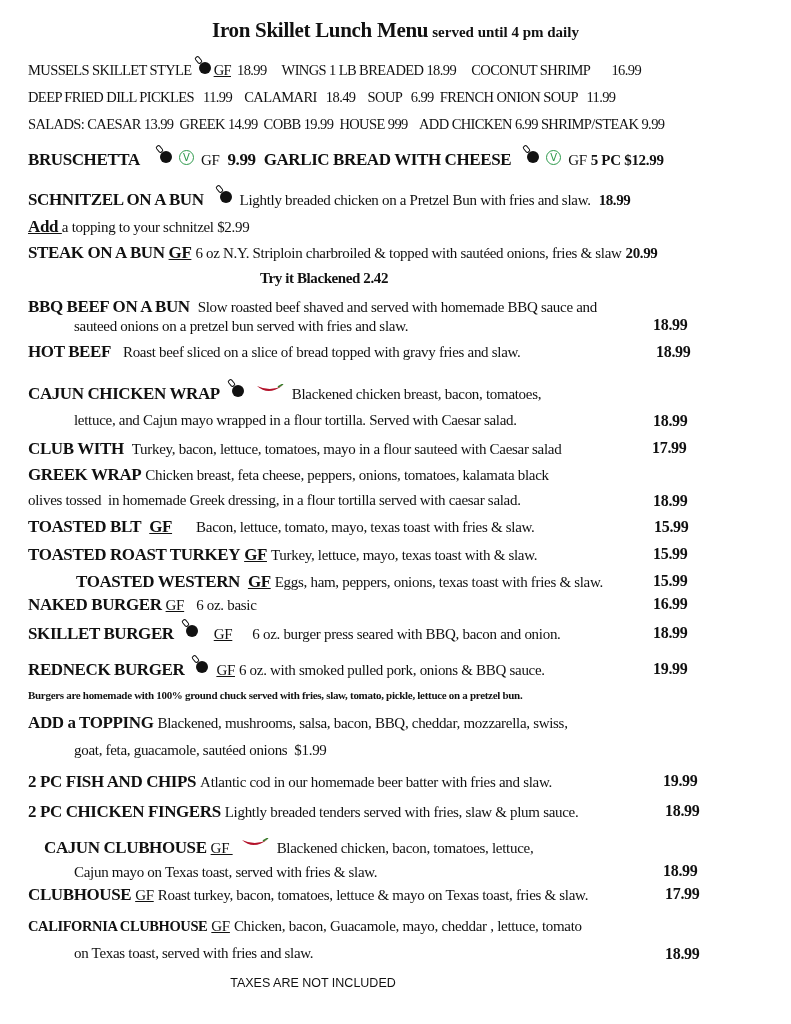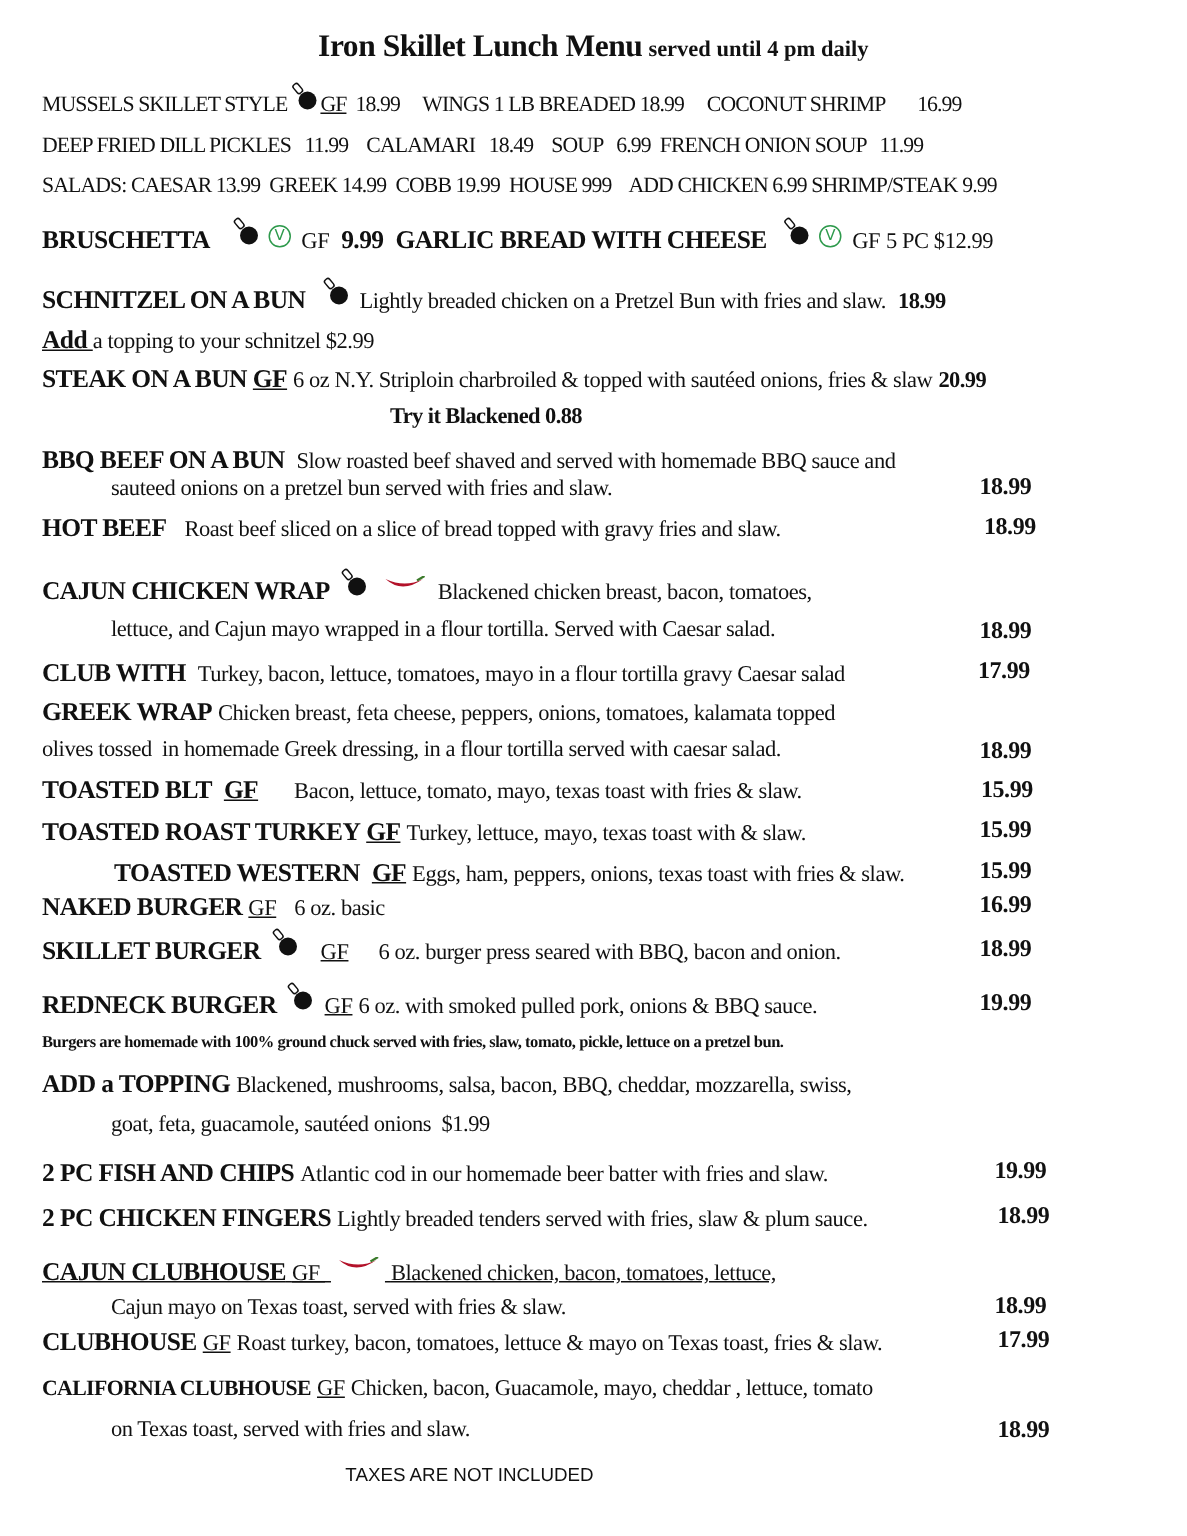--- a/index.html
+++ b/index.html
@@ -4,21 +4,21 @@
 <style>
   html, body { margin: 0; padding: 0; background: #ffffff; }
   body { width: 791px; height: 1024px; position: relative; overflow: hidden;
          font-family: "Liberation Serif", "DejaVu Serif", serif; color: #111; }
   .abs { position: absolute; white-space: nowrap; }
   .title { left: 0; width: 791px; top: 18px; text-align: center; }
   .title .main { font-size: 21px; font-weight: bold; letter-spacing: -0.3px; }
   .title .sub { font-size: 15px; font-weight: bold; }
   .cond { font-size: 14.5px; letter-spacing: -0.6px; transform-origin: left top; }
   .cond span { margin-right: 0; }
-  .b { font-weight: normal; }
+  .b { font-weight: bold; }
   .u { text-decoration: underline; }
   .name { font-weight: bold; font-size: 17px; letter-spacing: -0.4px; }
   .desc { font-size: 15px; letter-spacing: -0.3px; }
   .price { font-weight: bold; font-size: 16px; position: absolute; letter-spacing: -0.3px; }
   .skillet { display: inline-block; width: 12px; height: 12px; border-radius: 50%;
              background: #111; position: relative; vertical-align: middle; margin: 0 4px; top: -4px; }
   .skillet::before { content: ""; position: absolute; width: 3px; height: 6px;
              border: 1px solid #111; border-radius: 2px; left: -3px; top: -6px; transform: rotate(-40deg); }
   .veg { display: inline-block; width: 13px; height: 13px; border: 1.5px solid #2e9a4c; border-radius: 50%;
          color: #2e9a4c; font-size: 10px; line-height: 13px; text-align: center; vertical-align: middle;
@@ -69,21 +69,21 @@
 <div class="abs" style="left:28px; top:217px;">
   <span class="name u">Add </span><span class="desc">a topping to your schnitzel $2.99</span>
 </div>
 
 <div class="abs" style="left:28px; top:243px;">
   <span class="name">STEAK ON A BUN</span>
   <span class="name u">GF</span>
   <span class="desc">6 oz N.Y. Striploin charbroiled &amp; topped with sautéed onions, fries &amp; slaw</span>
   <span class="name" style="font-size:15px">20.99</span>
 </div>
-<div class="abs name" style="left:260px; top:270px; font-size:15px;">Try it Blackened 0.88</div>
+<div class="abs name" style="left:260px; top:270px; font-size:15px;">Try it Blackened 2.42</div>
 
 <div class="abs" style="left:28px; top:297px;text-align:right;">
   <span class="name">BBQ BEEF ON A BUN</span>&nbsp;
   <span class="desc">Slow roasted beef shaved and served with homemade BBQ sauce and</span>
 </div>
 <div class="abs desc" style="left:74px; top:318px;">sauteed onions on a pretzel bun served with fries and slaw.</div>
 <div class="price" style="left:653px; top:316px;">18.99</div>
 
 <div class="abs" style="left:28px; top:342px;">
   <span class="name">HOT BEEF</span>&nbsp;&nbsp;
@@ -98,27 +98,27 @@
         <path d="M1 2 Q12 12 26 2 Q14 8 1 2Z" fill="#b3122a"></path>
         <path d="M22 3 L27 0" stroke="#3a7a2a" stroke-width="1.5"></path>
       </svg></span>
   <span class="desc">Blackened chicken breast, bacon, tomatoes,</span>
 </div>
 <div class="abs desc" style="left:74px; top:412px;">lettuce, and Cajun mayo wrapped in a flour tortilla. Served with Caesar salad.</div>
 <div class="price" style="left:653px; top:412px;">18.99</div>
 
 <div class="abs" style="left:28px; top:439px;">
   <span class="name">CLUB WITH</span>&nbsp;
-  <span class="desc">Turkey, bacon, lettuce, tomatoes, mayo in a flour tortilla gravy Caesar salad</span>
+  <span class="desc">Turkey, bacon, lettuce, tomatoes, mayo in a flour sauteed with Caesar salad</span>
 </div>
 <div class="price" style="left:652px; top:439px;">17.99</div>
 
 <div class="abs" style="left:28px; top:465px;">
   <span class="name">GREEK WRAP</span>
-  <span class="desc">Chicken breast, feta cheese, peppers, onions, tomatoes, kalamata topped</span>
+  <span class="desc">Chicken breast, feta cheese, peppers, onions, tomatoes, kalamata black</span>
 </div>
 <div class="abs desc" style="left:28px; top:492px; white-space:pre;">olives tossed  in homemade Greek dressing, in a flour tortilla served with caesar salad.</div>
 <div class="price" style="left:653px; top:492px;">18.99</div>
 
 <div class="abs" style="left:28px; top:517px;">
   <span class="name">TOASTED BLT</span>&nbsp;
   <span class="name u">GF</span>&nbsp;&nbsp;&nbsp;&nbsp;&nbsp;
   <span class="desc">Bacon, lettuce, tomato, mayo, texas toast with fries &amp; slaw.</span>
 </div>
 <div class="price" style="left:654px; top:518px;">15.99</div>
@@ -173,21 +173,21 @@
   <span class="desc">Atlantic cod in our homemade beer batter with fries and slaw.</span>
 </div>
 <div class="price" style="left:663px; top:772px;">19.99</div>
 
 <div class="abs" style="left:28px; top:802px;">
   <span class="name">2 PC CHICKEN FINGERS</span>
   <span class="desc">Lightly breaded tenders served with fries, slaw &amp; plum sauce.</span>
 </div>
 <div class="price" style="left:665px; top:802px;">18.99</div>
 
-<div class="abs" style="left:28px; top:838px;text-decoration:underline;">
+<div class="abs" style="left:44px; top:838px;">
   <span class="name">CAJUN CLUBHOUSE</span>
   <span class="desc u" style="white-space:pre">GF </span>
   <span class="pepper"><svg width="28" height="12" viewBox="0 0 28 12">
         <path d="M1 2 Q12 12 26 2 Q14 8 1 2Z" fill="#b3122a"></path>
         <path d="M22 3 L27 0" stroke="#3a7a2a" stroke-width="1.5"></path>
       </svg></span>
   <span class="desc">Blackened chicken, bacon, tomatoes, lettuce,</span>
 </div>
 <div class="abs desc" style="left:74px; top:864px;">Cajun mayo on Texas toast, served with fries &amp; slaw.</div>
 <div class="price" style="left:663px; top:862px;">18.99</div>

